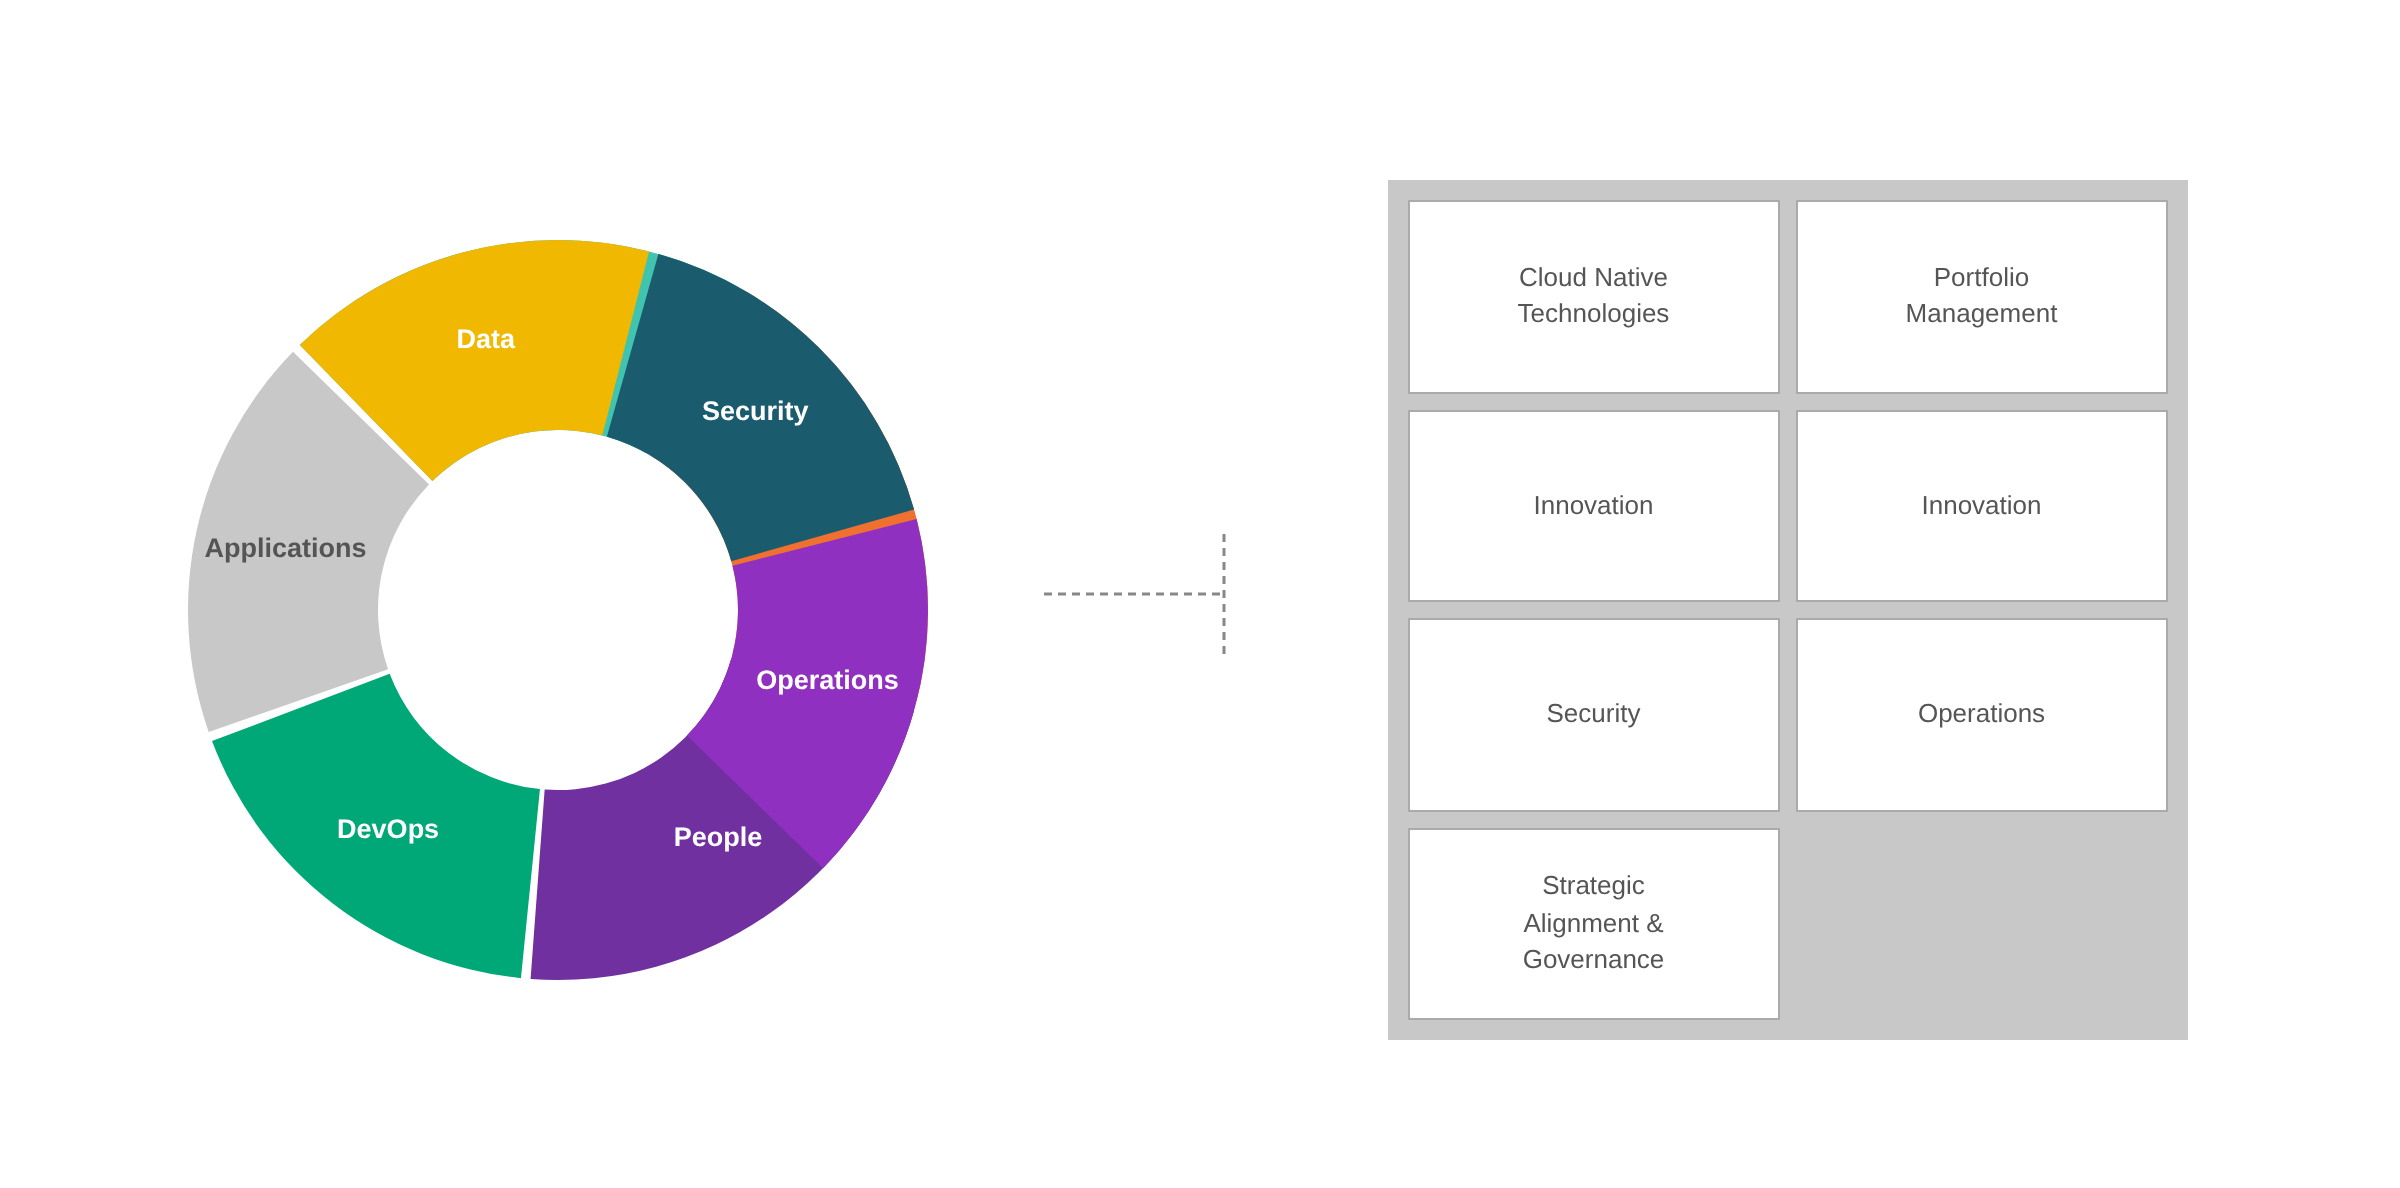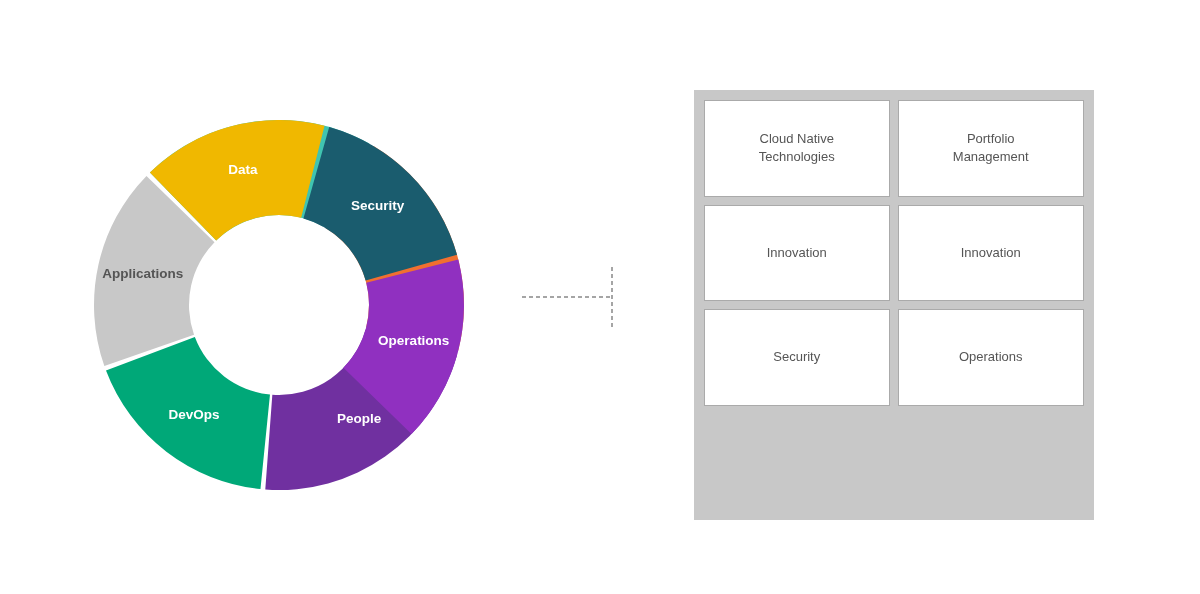--- a/index.html
+++ b/index.html
@@ -114,14 +114,15 @@
 
 <div class="right-panel">
   <div class="right-title"></div>
   <div class="subdomains-box" id="subdomains-grid">
   <div class="subdomain-cell">Cloud Native<br>Technologies</div>
       <div class="subdomain-cell">Portfolio<br>Management</div>
       <div class="subdomain-cell">Innovation</div>
       <div class="subdomain-cell">Innovation</div>
       <div class="subdomain-cell">Security</div>
       <div class="subdomain-cell">Operations</div>
+      <div class="subdomain-cell">Strategic<br>Alignment &amp;<br>Governance</div>
     </div>
 </div>
 
 </body></html>

